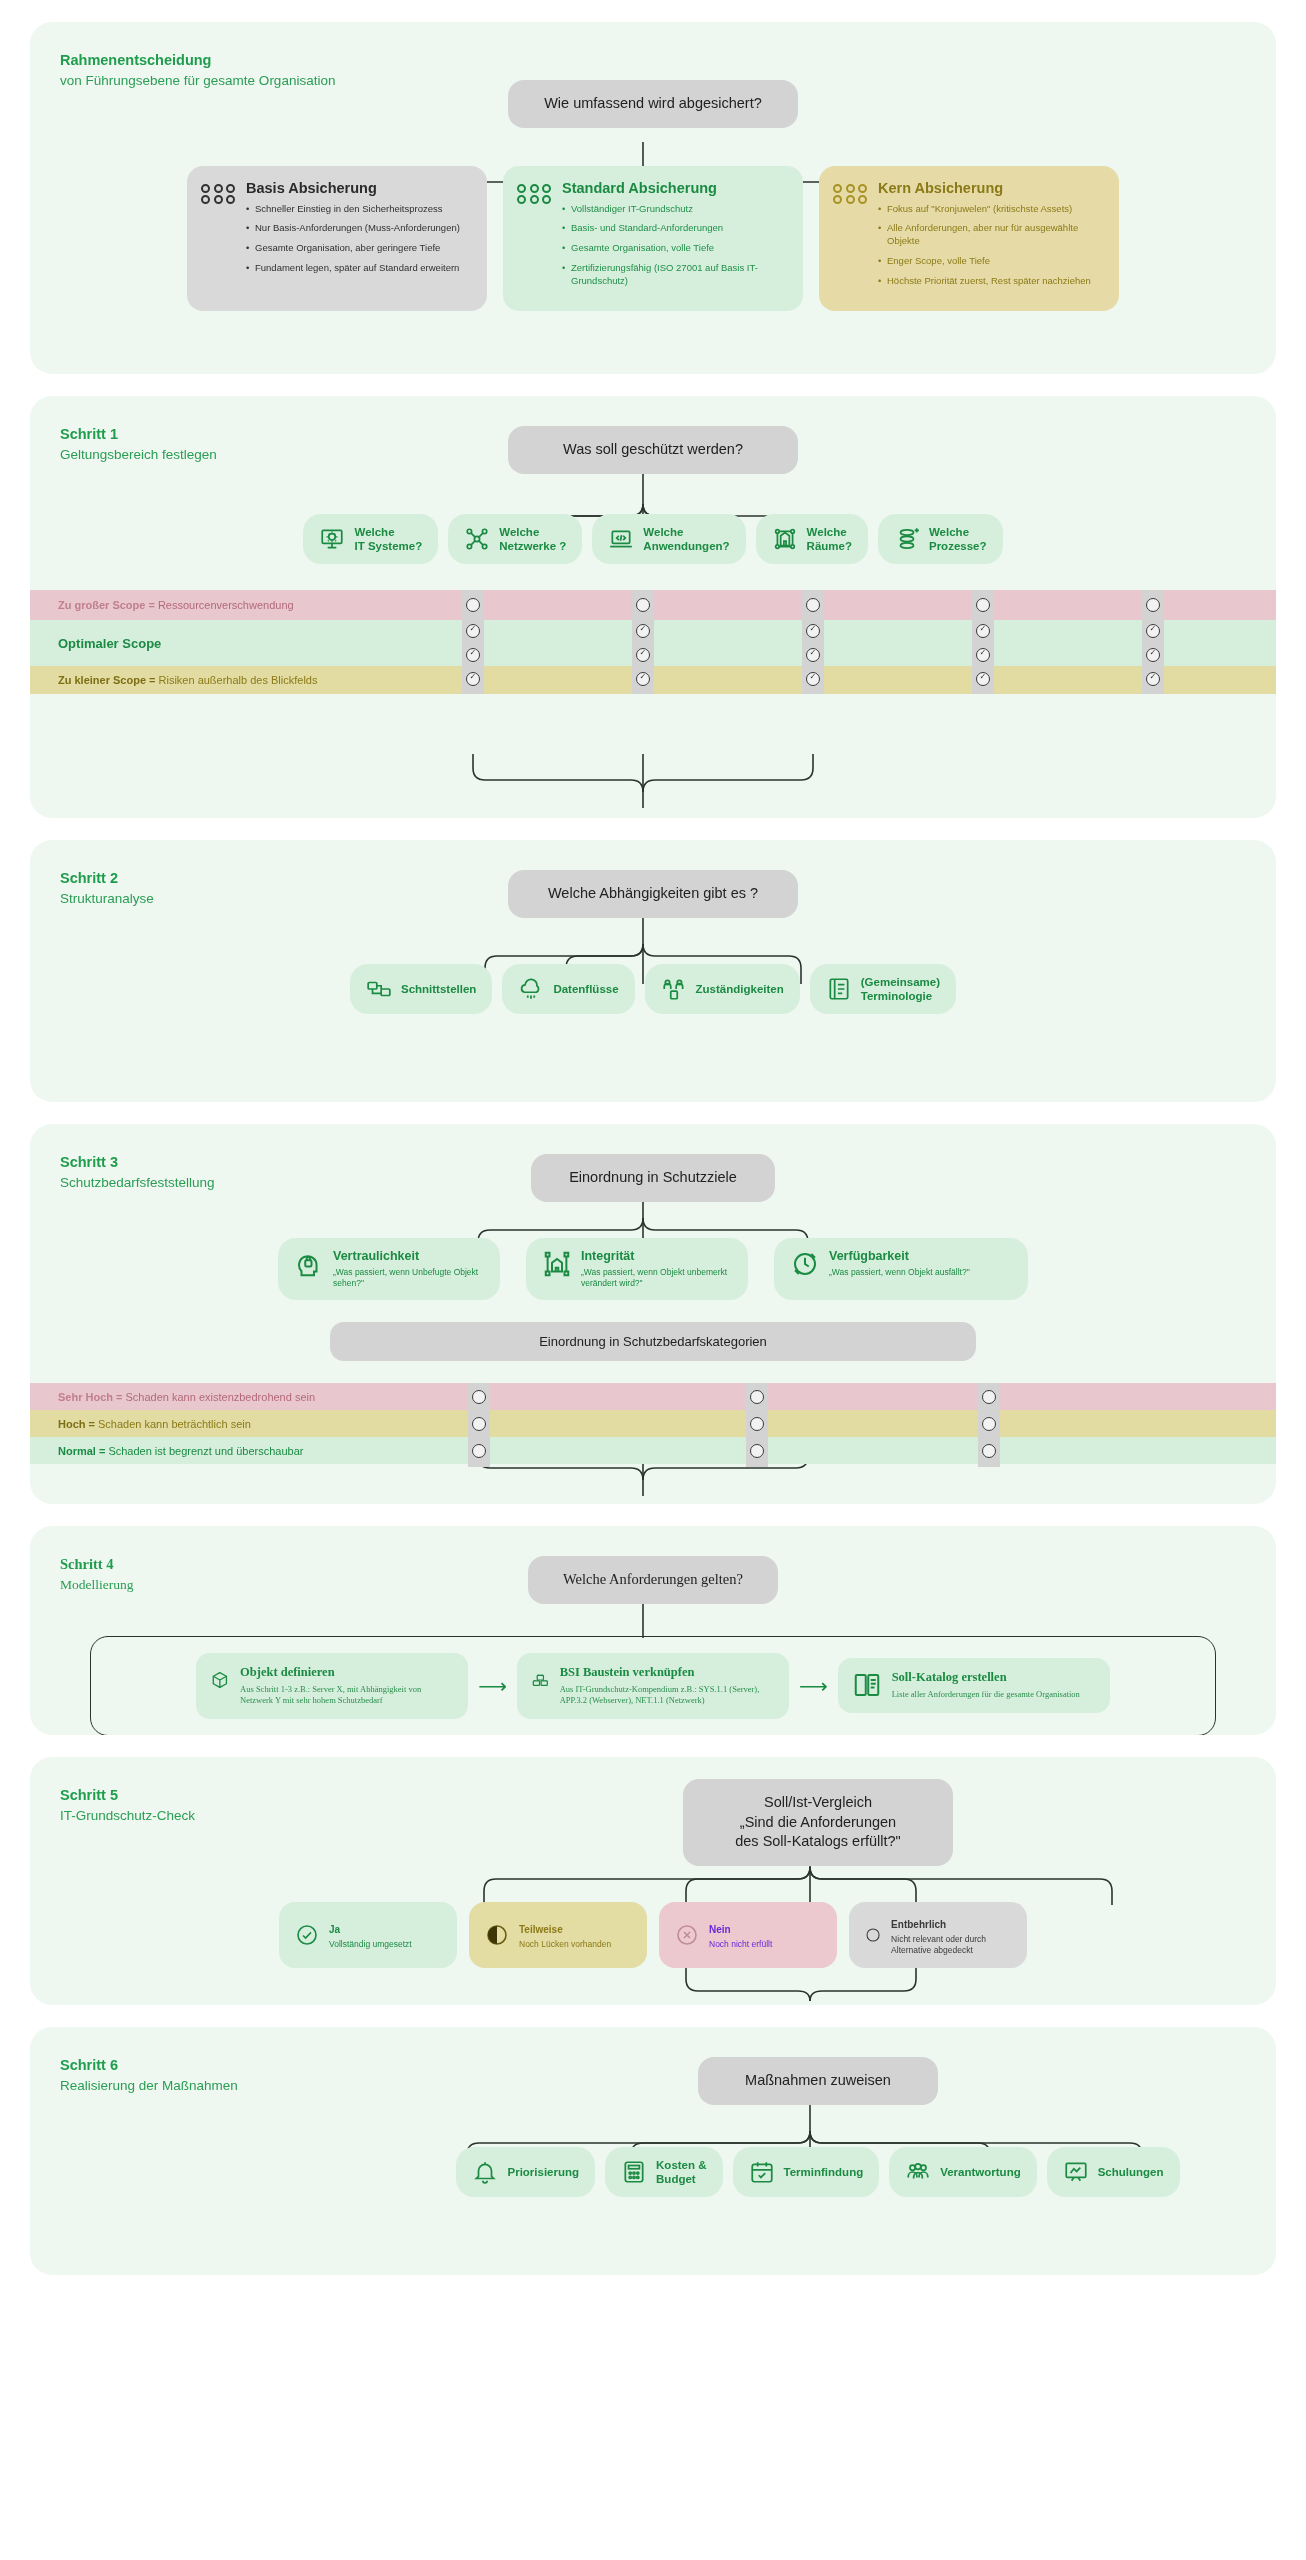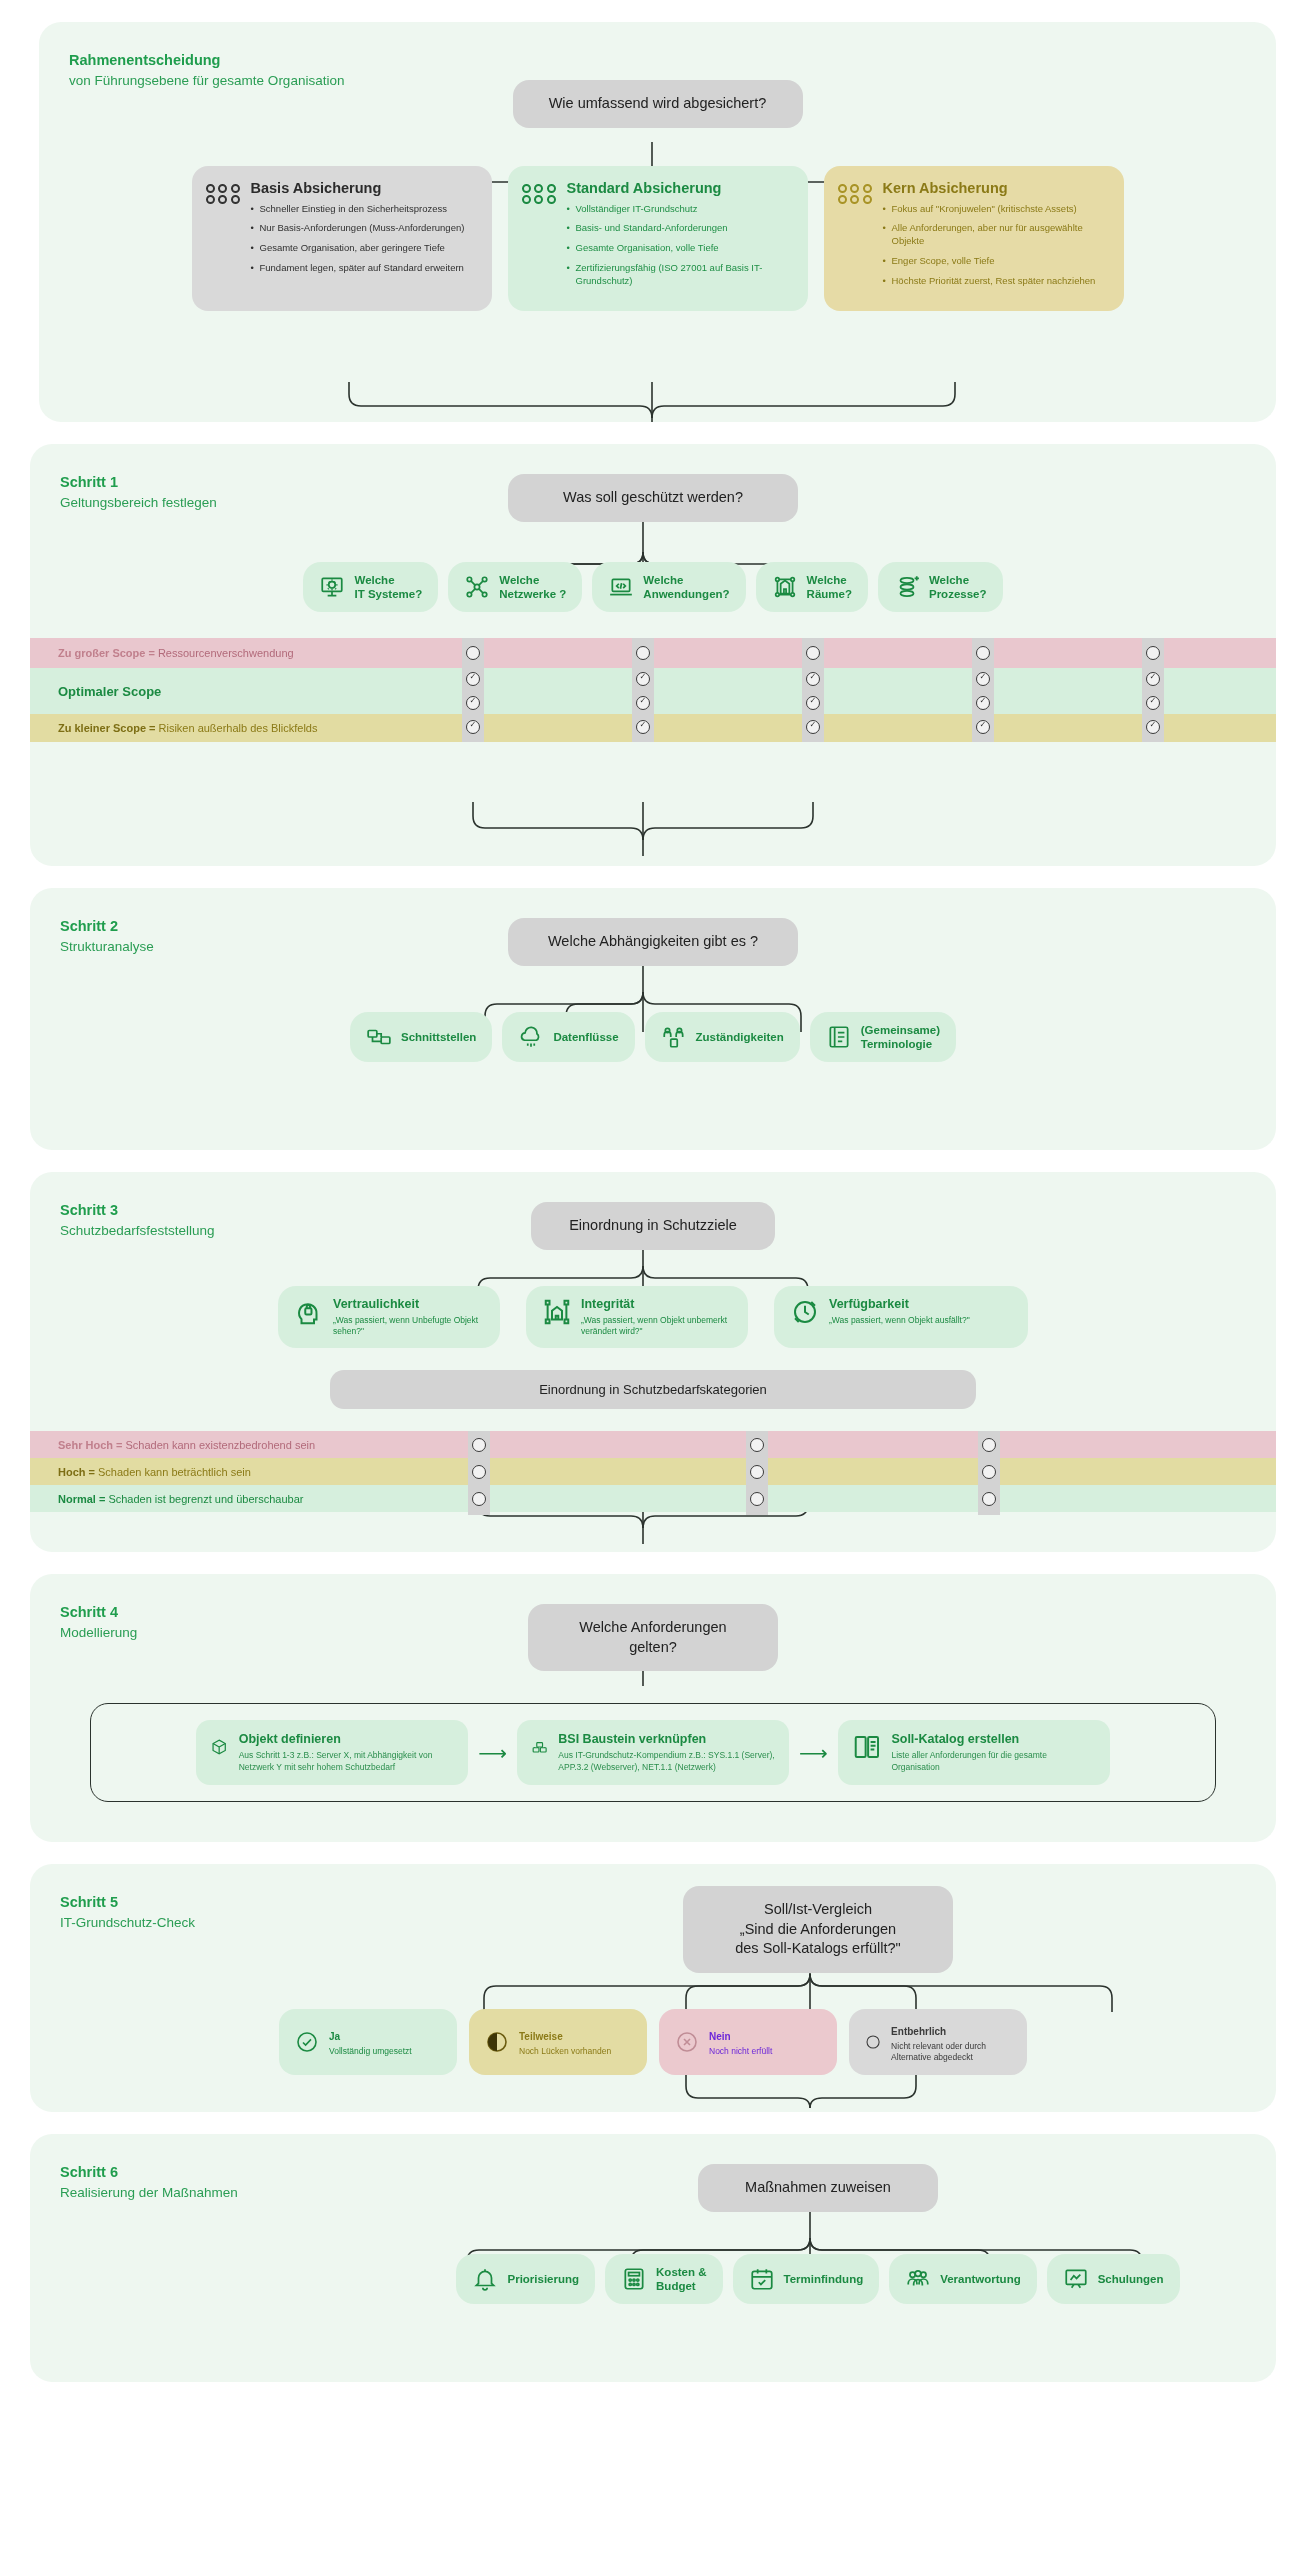--- a/index.html
+++ b/index.html
@@ -143,21 +143,21 @@
   .grey-bar {
     background: #d3d3d3; border-radius: 14px; text-align: center;
     font-size: 13px; color: #222; padding: 12px 0; position: relative; z-index: 4;
   }
   svg.lines { position: absolute; left: 0; top: 0; overflow: visible; z-index: 1; }
   .lines path, .lines line { stroke: #2b332e; stroke-width: 1.6; fill: none; }
 </style>
 </head>
 <body>
 
-<div class="section" style="height:400px;margin-left:9px;">
+<div class="section" style="height:352px;">
   <div class="sec-label">
     <span class="t1">Rahmenentscheidung</span>
     <span class="t2">von Führungsebene für gesamte Organisation</span>
   </div>
   <svg class="lines" width="1246" height="400">
     <path d="M613 120 L613 148"></path>
     <path d="M613 148 Q613 160 601 160 L322 160 Q310 160 310 172 L310 192"></path>
     <path d="M613 148 Q613 160 625 160 L904 160 Q916 160 916 172 L916 192"></path>
     <line x1="613" y1="148" x2="613" y2="192"></line>
     <path d="M310 360 L310 372 Q310 384 322 384 L601 384 Q613 384 613 396 L613 406"></path>
@@ -478,21 +478,21 @@
     <div class="tick" style="left:442px; top:61px;"></div>
     <div class="tick" style="left:720px; top:7px;"></div>
     <div class="tick" style="left:720px; top:34px;"></div>
     <div class="tick" style="left:720px; top:61px;"></div>
     <div class="tick" style="left:952px; top:7px;"></div>
     <div class="tick" style="left:952px; top:34px;"></div>
     <div class="tick" style="left:952px; top:61px;"></div>
   </div>
 </div>
 
-<div class="section" style="height:268px;">
+<div class="section" style="height:209px;font-family:Liberation Serif, serif;">
   <div class="sec-label">
     <span class="t1">Schritt 4</span>
     <span class="t2">Modellierung</span>
   </div>
   <svg class="lines" width="1246" height="268">
     <line x1="613" y1="76" x2="613" y2="112"></line>
   </svg>
   <div class="center-row" style="padding-top:30px; position:relative; z-index:4;">
     <div class="pill-q" style="width:250px;">Welche Anforderungen gelten?</div>
   </div>

